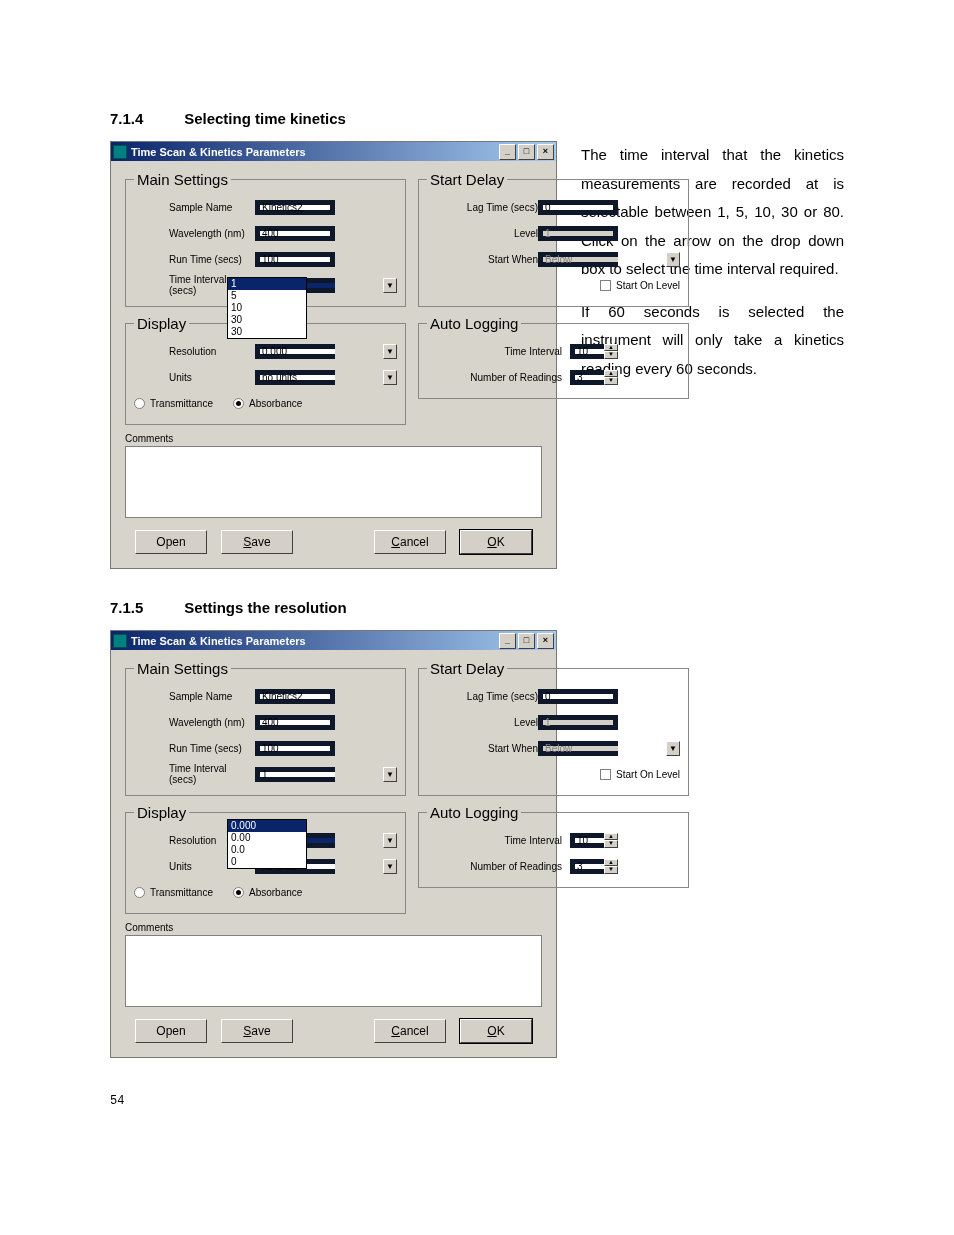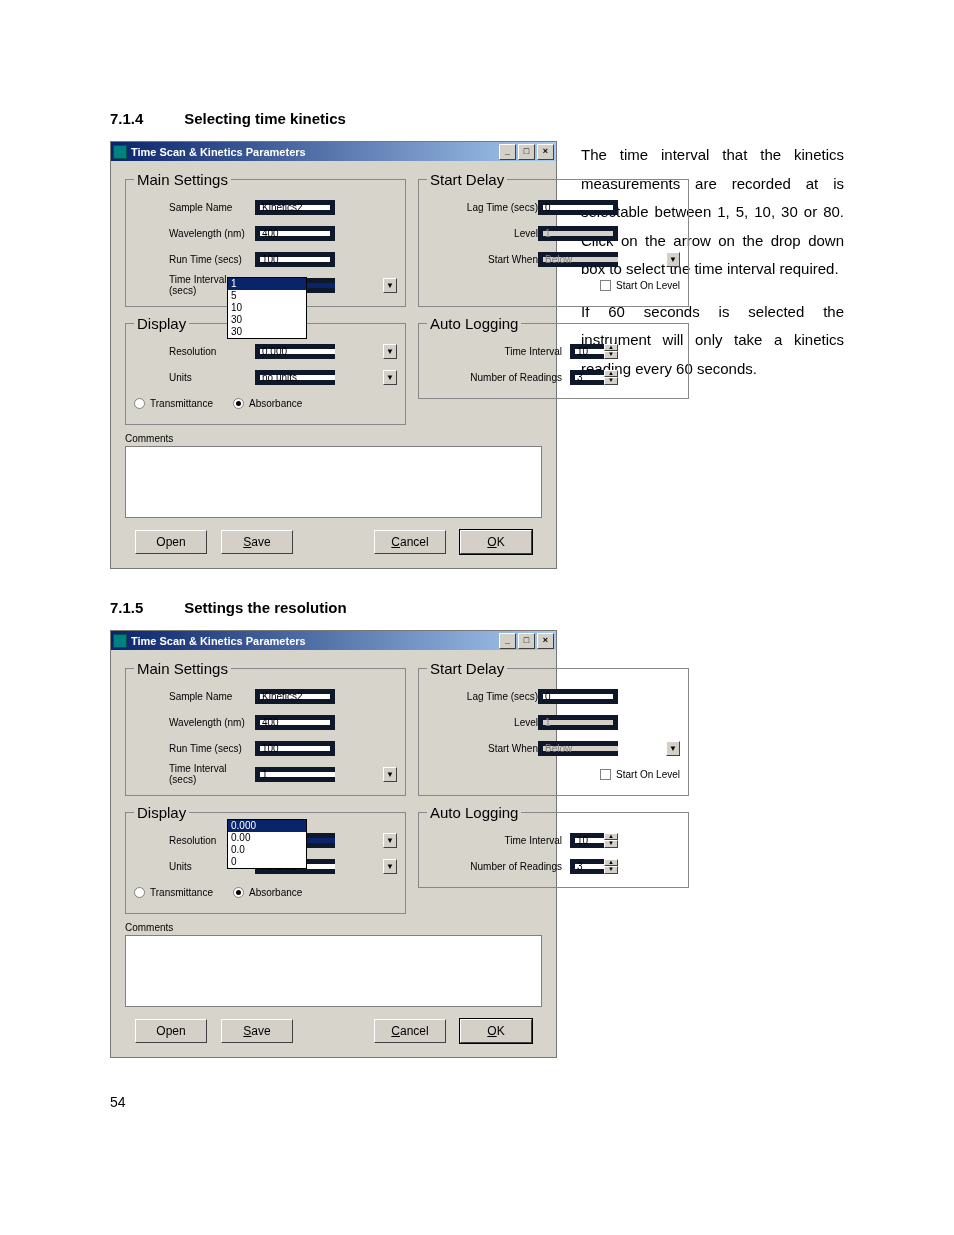--- a/index.html
+++ b/index.html
@@ -37,21 +37,21 @@
   .radio .dot{width:5px;height:5px;border-radius:50%;background:#000;}
   .dropdown{position:absolute;background:#fff;border:1px solid #000;font-size:10px;z-index:5;}
   .dropdown .opt{padding:0 3px;height:12px;line-height:12px;}
   .dropdown .opt.sel{background:#0a246a;color:#fff;}
   .comments-box{border:1px solid #808080;background:#fff;height:70px;margin-top:2px;}
   .btnrow{display:flex;gap:14px;margin-top:12px;padding:0 10px;}
   .btnrow .gap{flex:1;}
   .btn{width:70px;height:22px;background:#d4d0c8;border:1px solid #fff;border-right-color:#404040;border-bottom-color:#404040;font-size:12px;display:flex;align-items:center;justify-content:center;}
   .btn.def{outline:1px solid #000;}
   .u{text-decoration:underline;}
-  .pagenum{margin-top:36px;font-family:Liberation Sans, sans-serif;font-size:14px;}
+  .pagenum{margin-top:36px;font-family:Liberation Mono, monospace;font-size:12px;}
   .sd-lbl{width:76px;text-align:right;}
 </style>
 </head>
 <body>
 
 <div class="page">
 
   <div class="section">
     <div class="heading">
       <span class="num">7.1.4</span>

